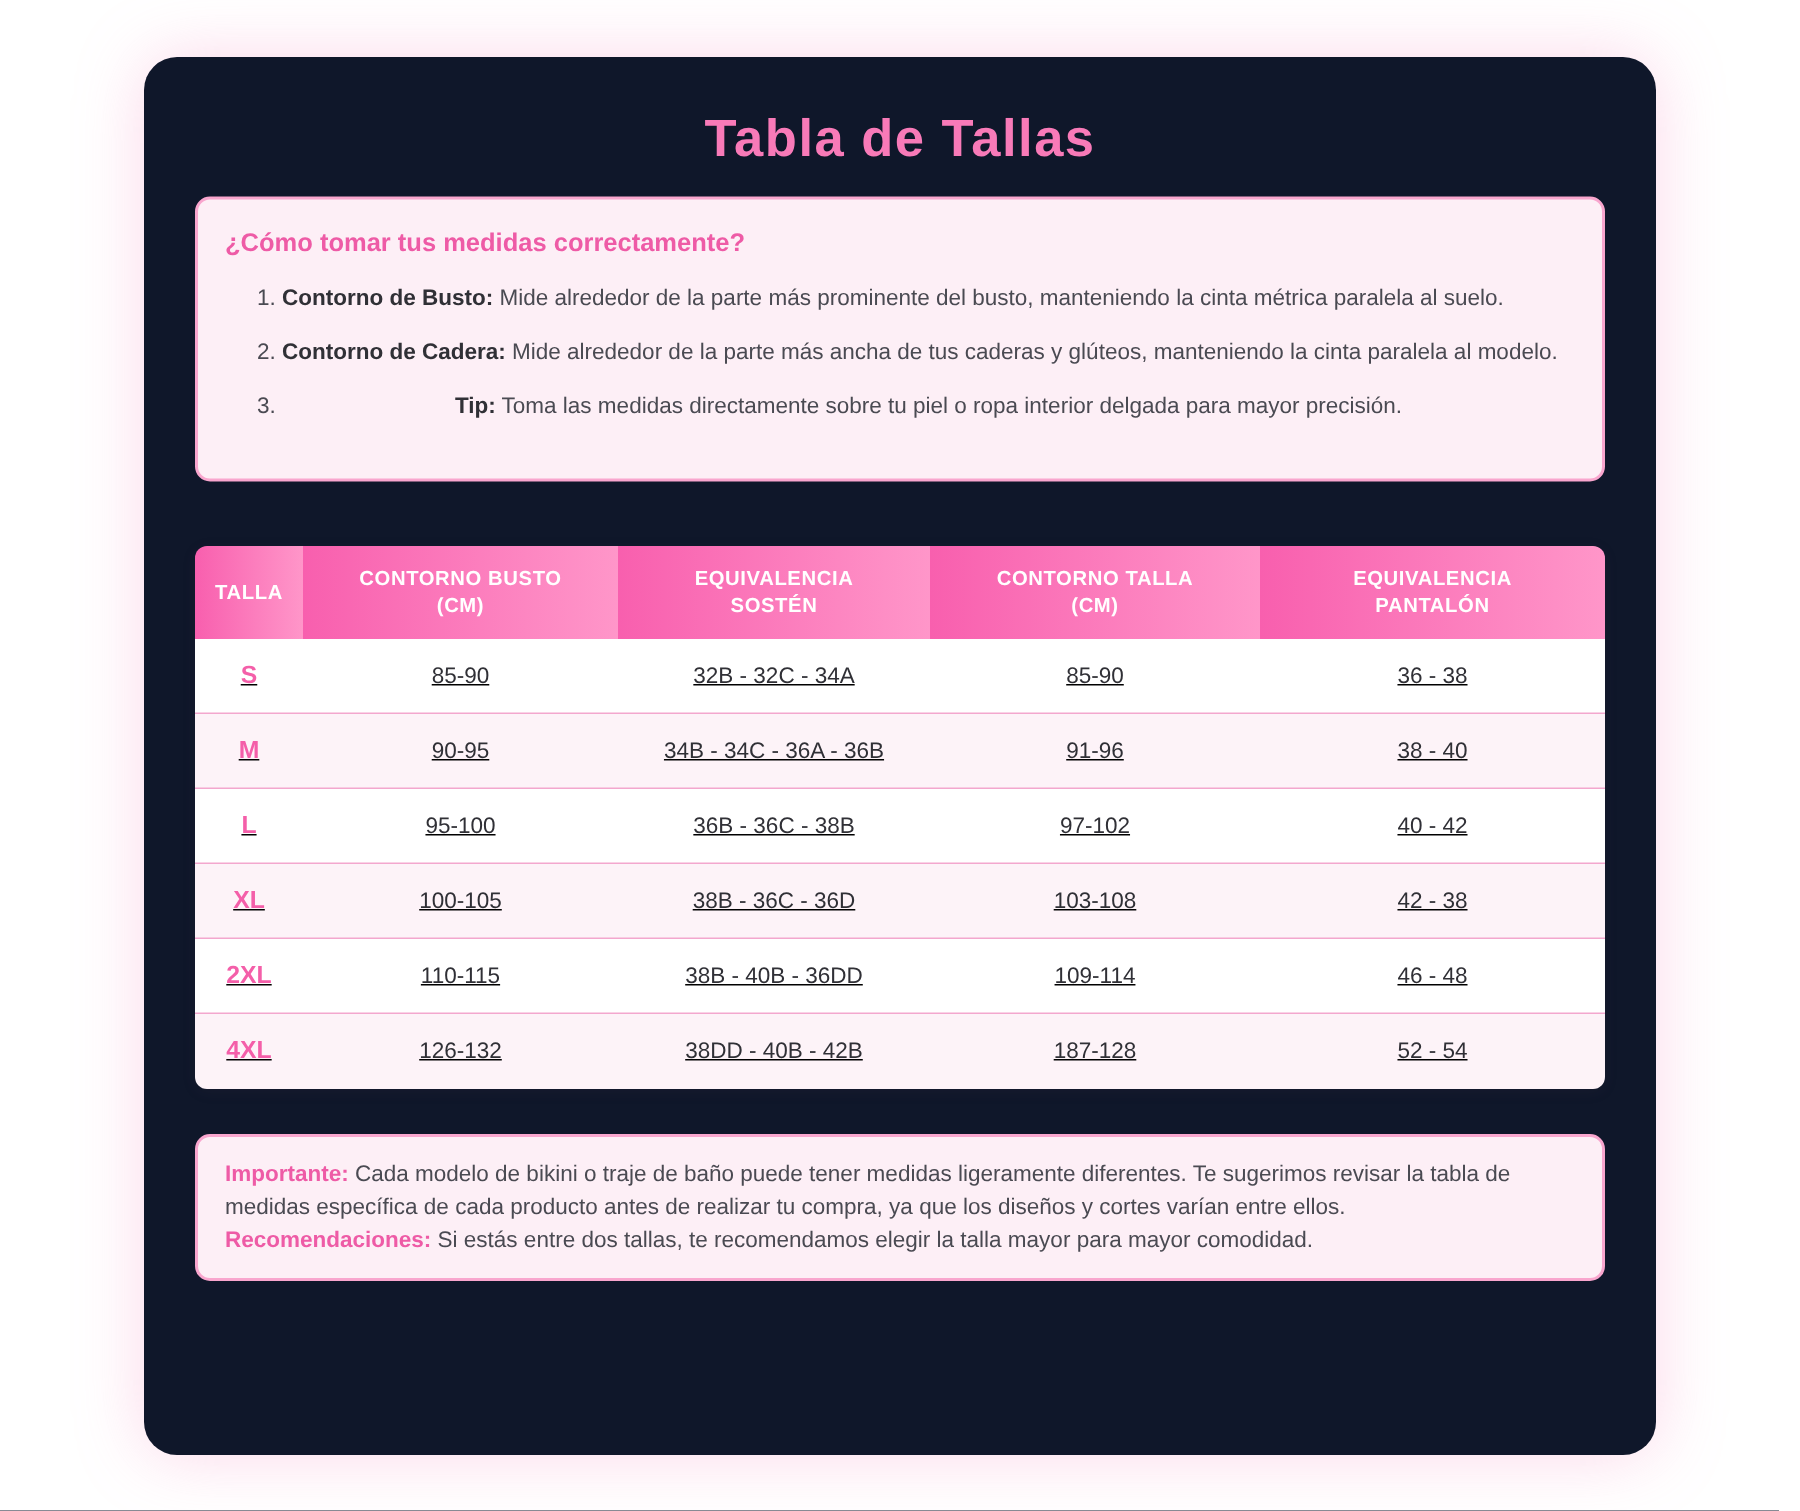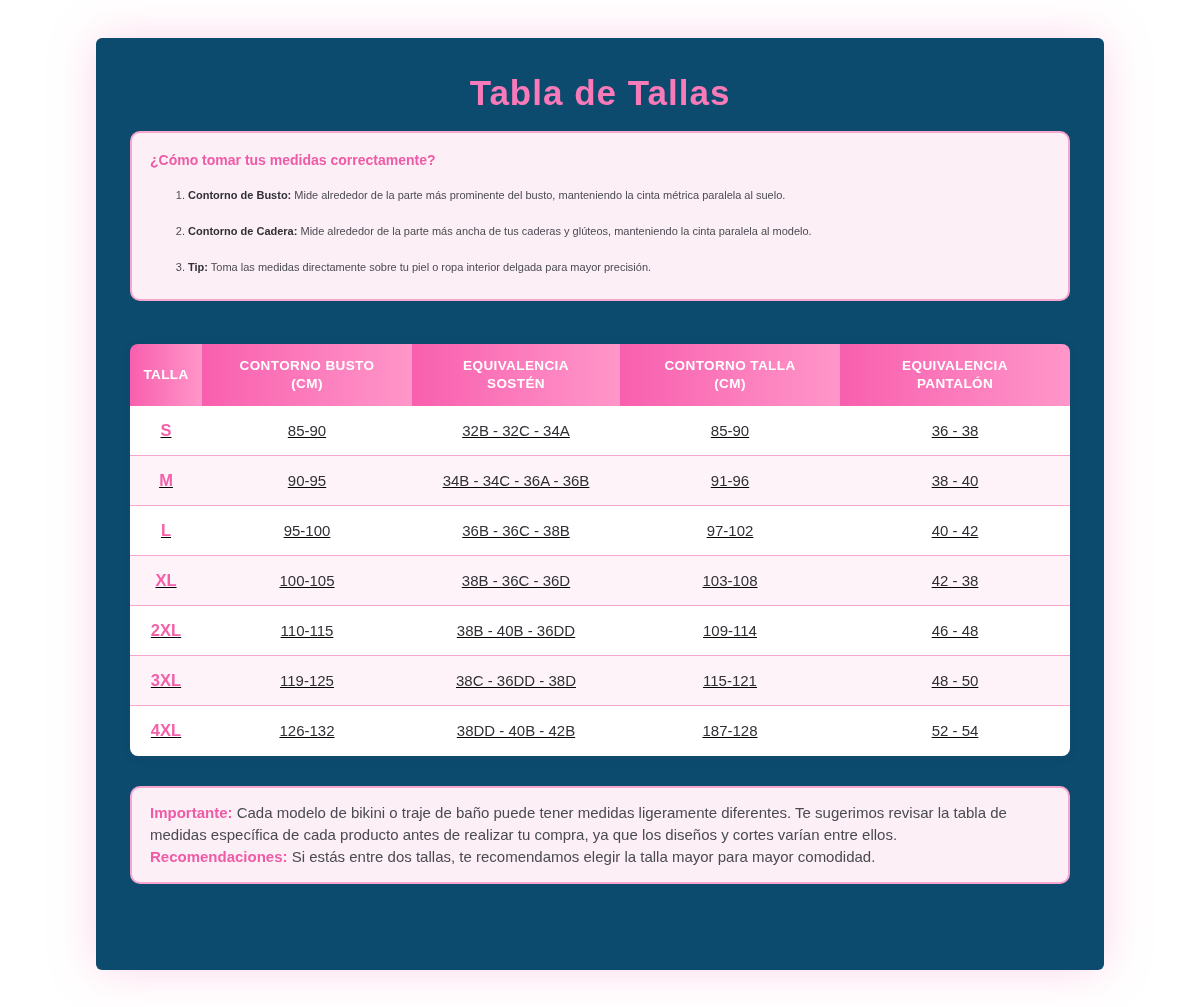--- a/index.html
+++ b/index.html
@@ -7,22 +7,22 @@
   body {
     width: 1200px; height: 1007px;
     background: #ffffff;
     font-family: "Liberation Sans", sans-serif;
     position: relative;
   }
   .card {
     position: absolute;
     left: 96px; top: 38px;
     width: 1008px; height: 932px;
-    background: #0c4a6e;
-    border-radius: 6px;
+    background: #0f172a;
+    border-radius: 22px;
     box-shadow: 0 0 45px rgba(247, 141, 192, 0.35);
     padding: 0 34px;
   }
   h1.page-title {
     margin: 37px 0 19px;
     text-align: center;
     font-size: 35px;
     line-height: 1.05;
     font-weight: bold;
     letter-spacing: 1px;
@@ -31,35 +31,35 @@
   .pink-box {
     border: 2px solid var(--box_border);
     background: var(--box_bg);
     border-radius: 10px;
   }
   .instructions {
     padding: 19px 18px 20px;
   }
   .instructions h2 {
     margin: 0 0 15px;
-    font-size: 14px;
+    font-size: 17px;
     font-weight: bold;
     color: var(--label_pink);
   }
   .instructions ol {
     margin: 0;
     padding-left: 38px;
   }
   .instructions li {
-    font-size: 11px;
+    font-size: 15px;
     line-height: 24px;
     color: var(--text_body);
     margin-bottom: 12px;
   }
-  .instructions li:last-child { margin-bottom: 0; }
+  .instructions li:last-child { margin-bottom: 16px; text-align: center; }
   .instructions li strong { color: var(--text_strong); }
 
   table.size-table {
     margin-top: 43px;
     width: 940px;
     border-collapse: separate;
     border-spacing: 0;
     border-radius: 8px;
     overflow: hidden;
     box-shadow: 0 2px 10px rgba(120, 60, 90, 0.08);
@@ -189,27 +189,20 @@
   </tr>
 
   <tr>
     <td class="size">2XL</td>
     <td>110-115</td>
     <td>38B - 40B - 36DD</td>
     <td>109-114</td>
     <td>46 - 48</td>
   </tr>
 
-  <tr>
-    <td class="size">3XL</td>
-    <td>119-125</td>
-    <td>38C - 36DD - 38D</td>
-    <td>115-121</td>
-    <td>48 - 50</td>
-  </tr>
 
   <tr>
     <td class="size">4XL</td>
     <td>126-132</td>
     <td>38DD - 40B - 42B</td>
     <td>187-128</td>
     <td>52 - 54</td>
   </tr>
 </tbody>
   </table>

